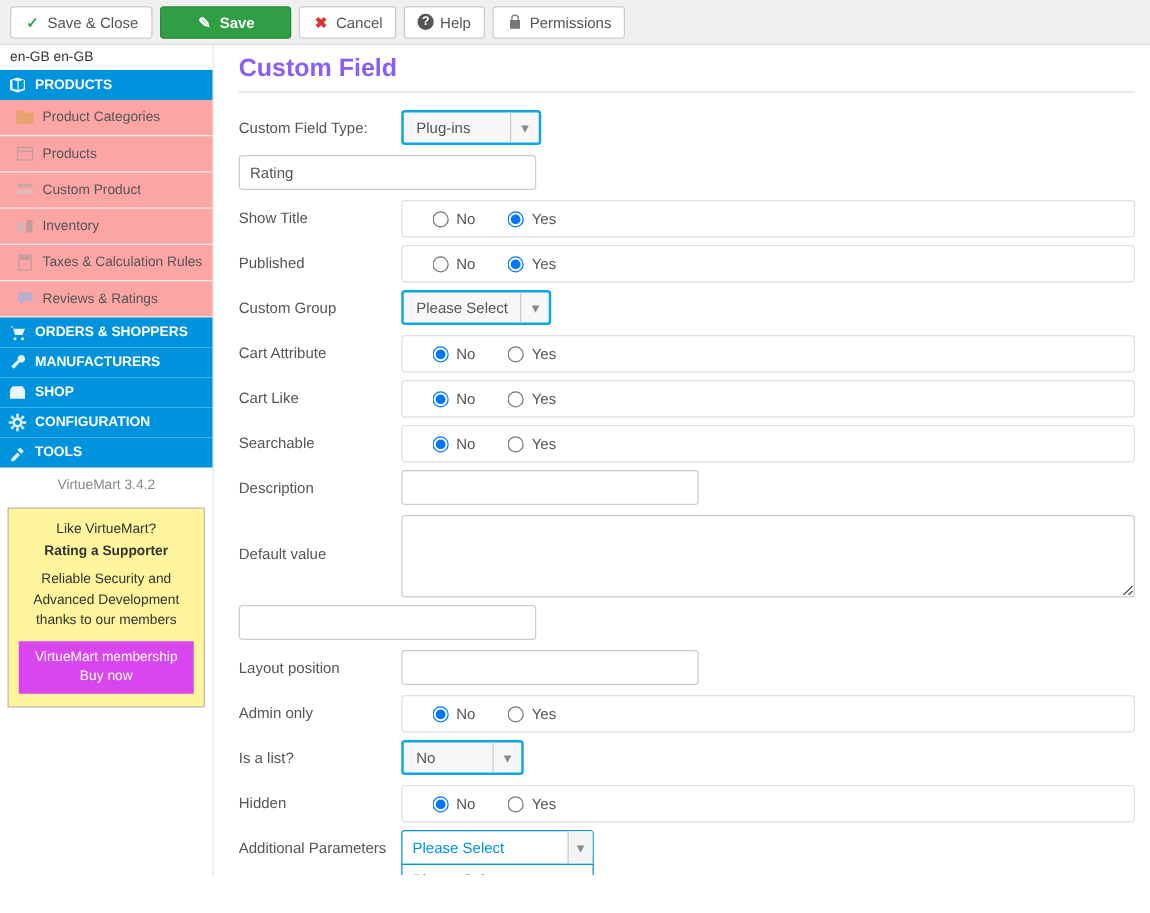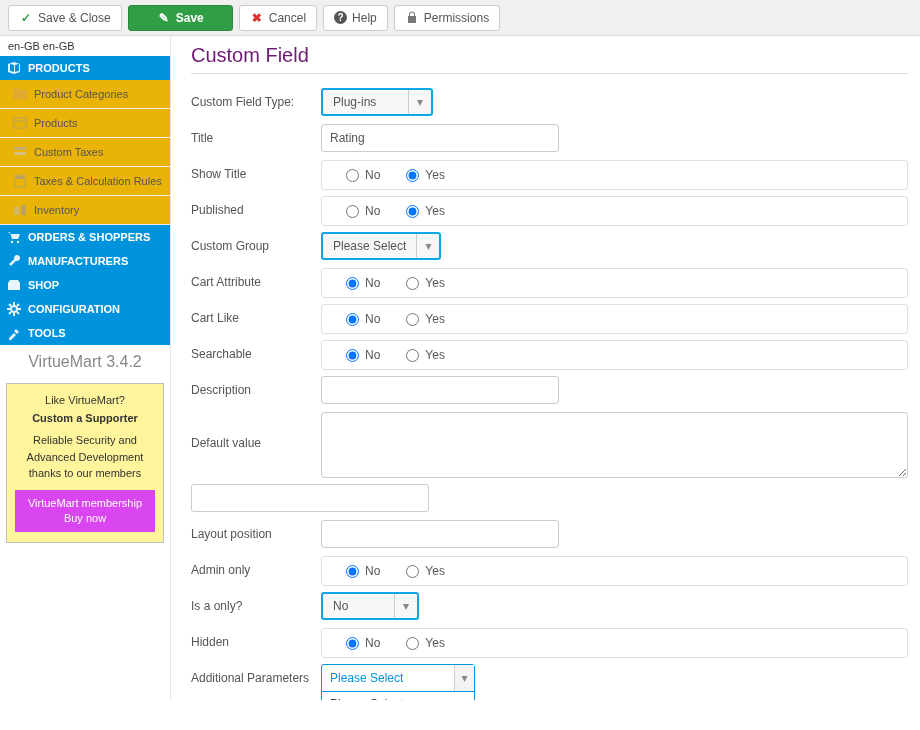--- a/index.html
+++ b/index.html
@@ -11,30 +11,30 @@
 .icon-check { color: #2f9e44; font-weight: bold; }
 .icon-check-w { color: #fff; }
 .icon-x { color: #e03131; font-weight: bold; }
 .icon-q { display:inline-flex; width:13px; height:13px; border-radius:50%; background:#555; color:#fff; font-size:10px; align-items:center; justify-content:center; font-weight:bold; }
 .icon-lock { color:#777; }
 .layout { display: flex; }
 .sidebar { width: 170px; flex: 0 0 170px; }
 .lang { padding: 4px 8px; font-size: 11px; color: #333; }
 .nav-section { background: #0093dd; color: #fff; font-size: 11px; font-weight: bold; padding: 6px 8px 6px 28px; position: relative; cursor: pointer; }
 .nav-section .sec-icon { position:absolute; left:6px; top:50%; transform:translateY(-50%); width:16px; height:16px; opacity:0.9; }
-.nav-item { background: #eab308; color: #555; font-size: 11px; padding: 8px 8px 8px 34px; border-bottom: 1px solid #eee; position: relative; cursor: pointer; }
+.nav-item { background: #fca5a5; color: #555; font-size: 11px; padding: 8px 8px 8px 34px; border-bottom: 1px solid #eee; position: relative; cursor: pointer; }
 .nav-item .it-icon { position:absolute; left:12px; top:50%; transform:translateY(-50%); width:16px; height:16px; opacity:0.6; }
-.version { text-align:center; font-size:16px; color:#888; padding:8px 0; }
+.version { text-align:center; font-size:11px; color:#888; padding:8px 0; }
 .promo { margin:4px 6px; border:1px solid #bdbdbd; background:#fff59d; padding:10px 8px; text-align:center; font-size:11px; color:#333; }
 .promo .t1 { margin-bottom:6px; }
 .promo .t2 { font-weight:bold; margin-bottom:8px; }
 .promo .t3 { margin-bottom:8px; line-height:1.5; }
 .promo .cta { background:#d946ef; color:#fff; padding:6px 4px; line-height:1.4; cursor:pointer; }
 .main { flex: 1; padding: 8px 12px 0 20px; border-left: 1px solid #e5e5e5; }
-h1.page-title { font-size: 20px; font-weight: normal; color: #701a75; border-bottom:1px solid #ddd; padding-bottom:6px; margin-bottom:14px; }
+h1.page-title { font-size: 20px; font-weight: bold; color: #8b5cf6; border-bottom:1px solid #ddd; padding-bottom:6px; margin-bottom:14px; }
 .field-row { display:flex; align-items:flex-start; margin-bottom:6px; min-height:30px; }
 .field-label { width:130px; flex:0 0 130px; padding-top:7px; font-size:12px; color:#555; }
 .field-ctrl { flex:1; display:flex; align-items:center; }
 .select-wrap { display:inline-flex; border:2px solid #0ea5e9; border-radius:3px; background:#f7f7f7; height:28px; position:relative; }
 .select-main { padding:0 10px; display:flex; align-items:center; font-size:12px; color:#555; border-right:1px solid #ccc; min-width:86px; }
 .select-caret { width:22px; display:flex; align-items:center; justify-content:center; cursor:pointer; color:#888; }
 .text-input { border:1px solid #ccc; border-radius:3px; height:28px; padding:0 8px; font-size:12px; color:#555; width:238px; }
 .radio-box { border:1px solid #e0e0e0; border-radius:3px; height:30px; flex:1; display:flex; align-items:center; padding-left:24px; gap:26px; }
 .radio-item { display:flex; align-items:center; gap:6px; font-size:12px; }
 .radio-item input { margin:0; }
@@ -108,39 +108,47 @@
         </span>
       <span>Products</span>
     </div>
     <div class="nav-item">
       <span class="it-icon">
           <svg width="16" height="16">
             <rect x="2" y="3" width="12" height="3" fill="#aaa"></rect>
             <rect x="2" y="8" width="12" height="3" fill="#ccc"></rect>
           </svg>
         </span>
-      <span>Custom Taxes</span>
+      <span>Custom Product</span>
+    </div>
+    <div class="nav-item">
+      <span class="it-icon">
+          <svg width="16" height="16">
+            <rect x="2" y="5" width="5" height="8" fill="#bbb"></rect>
+            <rect x="9" y="3" width="5" height="10" fill="#999"></rect>
+          </svg>
+        </span>
+      <span>Inventory</span>
     </div>
     <div class="nav-item">
       <span class="it-icon">
           <svg width="16" height="16">
             <rect x="3" y="2" width="10" height="12" fill="none" stroke="#999"></rect>
             <rect x="4" y="3" width="8" height="3" fill="#999"></rect>
           </svg>
         </span>
       <span>Taxes &amp; Calculation Rules</span>
     </div>
     <div class="nav-item">
       <span class="it-icon">
           <svg width="16" height="16">
-            <rect x="2" y="5" width="5" height="8" fill="#bbb"></rect>
-            <rect x="9" y="3" width="5" height="10" fill="#999"></rect>
-          </svg>
-        </span>
-      <span>Inventory</span>
+            <path fill="#8ab4e8" d="M2 3h12v7H7l-3 3V10H2z"></path>
+          </svg>
+        </span>
+      <span>Reviews &amp; Ratings</span>
     </div>
 
     <div class="nav-section">
       <span class="sec-icon">
           <svg width="16" height="16">
             <path fill="#fff" d="M2 3h2l2 7h6l2-5H5"></path>
             <circle cx="6" cy="13" r="1.2" fill="#fff"></circle>
             <circle cx="12" cy="13" r="1.2" fill="#fff"></circle>
           </svg>
         </span>
@@ -177,41 +185,40 @@
             <path fill="#fff" d="M3 13l5-5 2 2-5 5H3v-2zm7-9l3 3-2 2-3-3 2-2z"></path>
           </svg>
         </span>
       <span>TOOLS</span>
     </div>
 
     <div class="version">VirtueMart 3.4.2</div>
 
     <div class="promo">
       <div class="t1">Like VirtueMart?</div>
-      <div class="t2">Custom a Supporter</div>
+      <div class="t2">Rating a Supporter</div>
       <div class="t3">Reliable Security and Advanced Development thanks to our members</div>
       <div class="cta">VirtueMart membership Buy now</div>
     </div>
   </div>
 
   <div class="main">
     <h1 class="page-title">Custom Field</h1>
 
     <div class="field-row">
       <div class="field-label">Custom Field Type:</div>
       <div class="field-ctrl">
         <div class="select-wrap">
           <div class="select-main">Plug-ins</div>
           <div class="select-caret">▾</div>
         </div>
       </div>
     </div>
 
     <div class="field-row">
-      <div class="field-label">Title</div>
       <div class="field-ctrl">
         <input class="text-input" value="Rating" style="">
       </div>
     </div>
 
     <div class="field-row">
       <div class="field-label">Show Title</div>
       <div class="field-ctrl">
         <div class="radio-box">
           <label class="radio-item">
@@ -337,21 +344,21 @@
             </label>
           <label class="radio-item">
               <input type="radio" name="adminonly" style="">
               <span>Yes</span>
             </label>
         </div>
       </div>
     </div>
 
     <div class="field-row">
-      <div class="field-label">Is a only?</div>
+      <div class="field-label">Is a list?</div>
       <div class="field-ctrl">
         <div class="select-wrap">
           <div class="select-main" style="min-width:72px">No</div>
           <div class="select-caret">▾</div>
         </div>
       </div>
     </div>
 
     <div class="field-row">
       <div class="field-label">Hidden</div>

